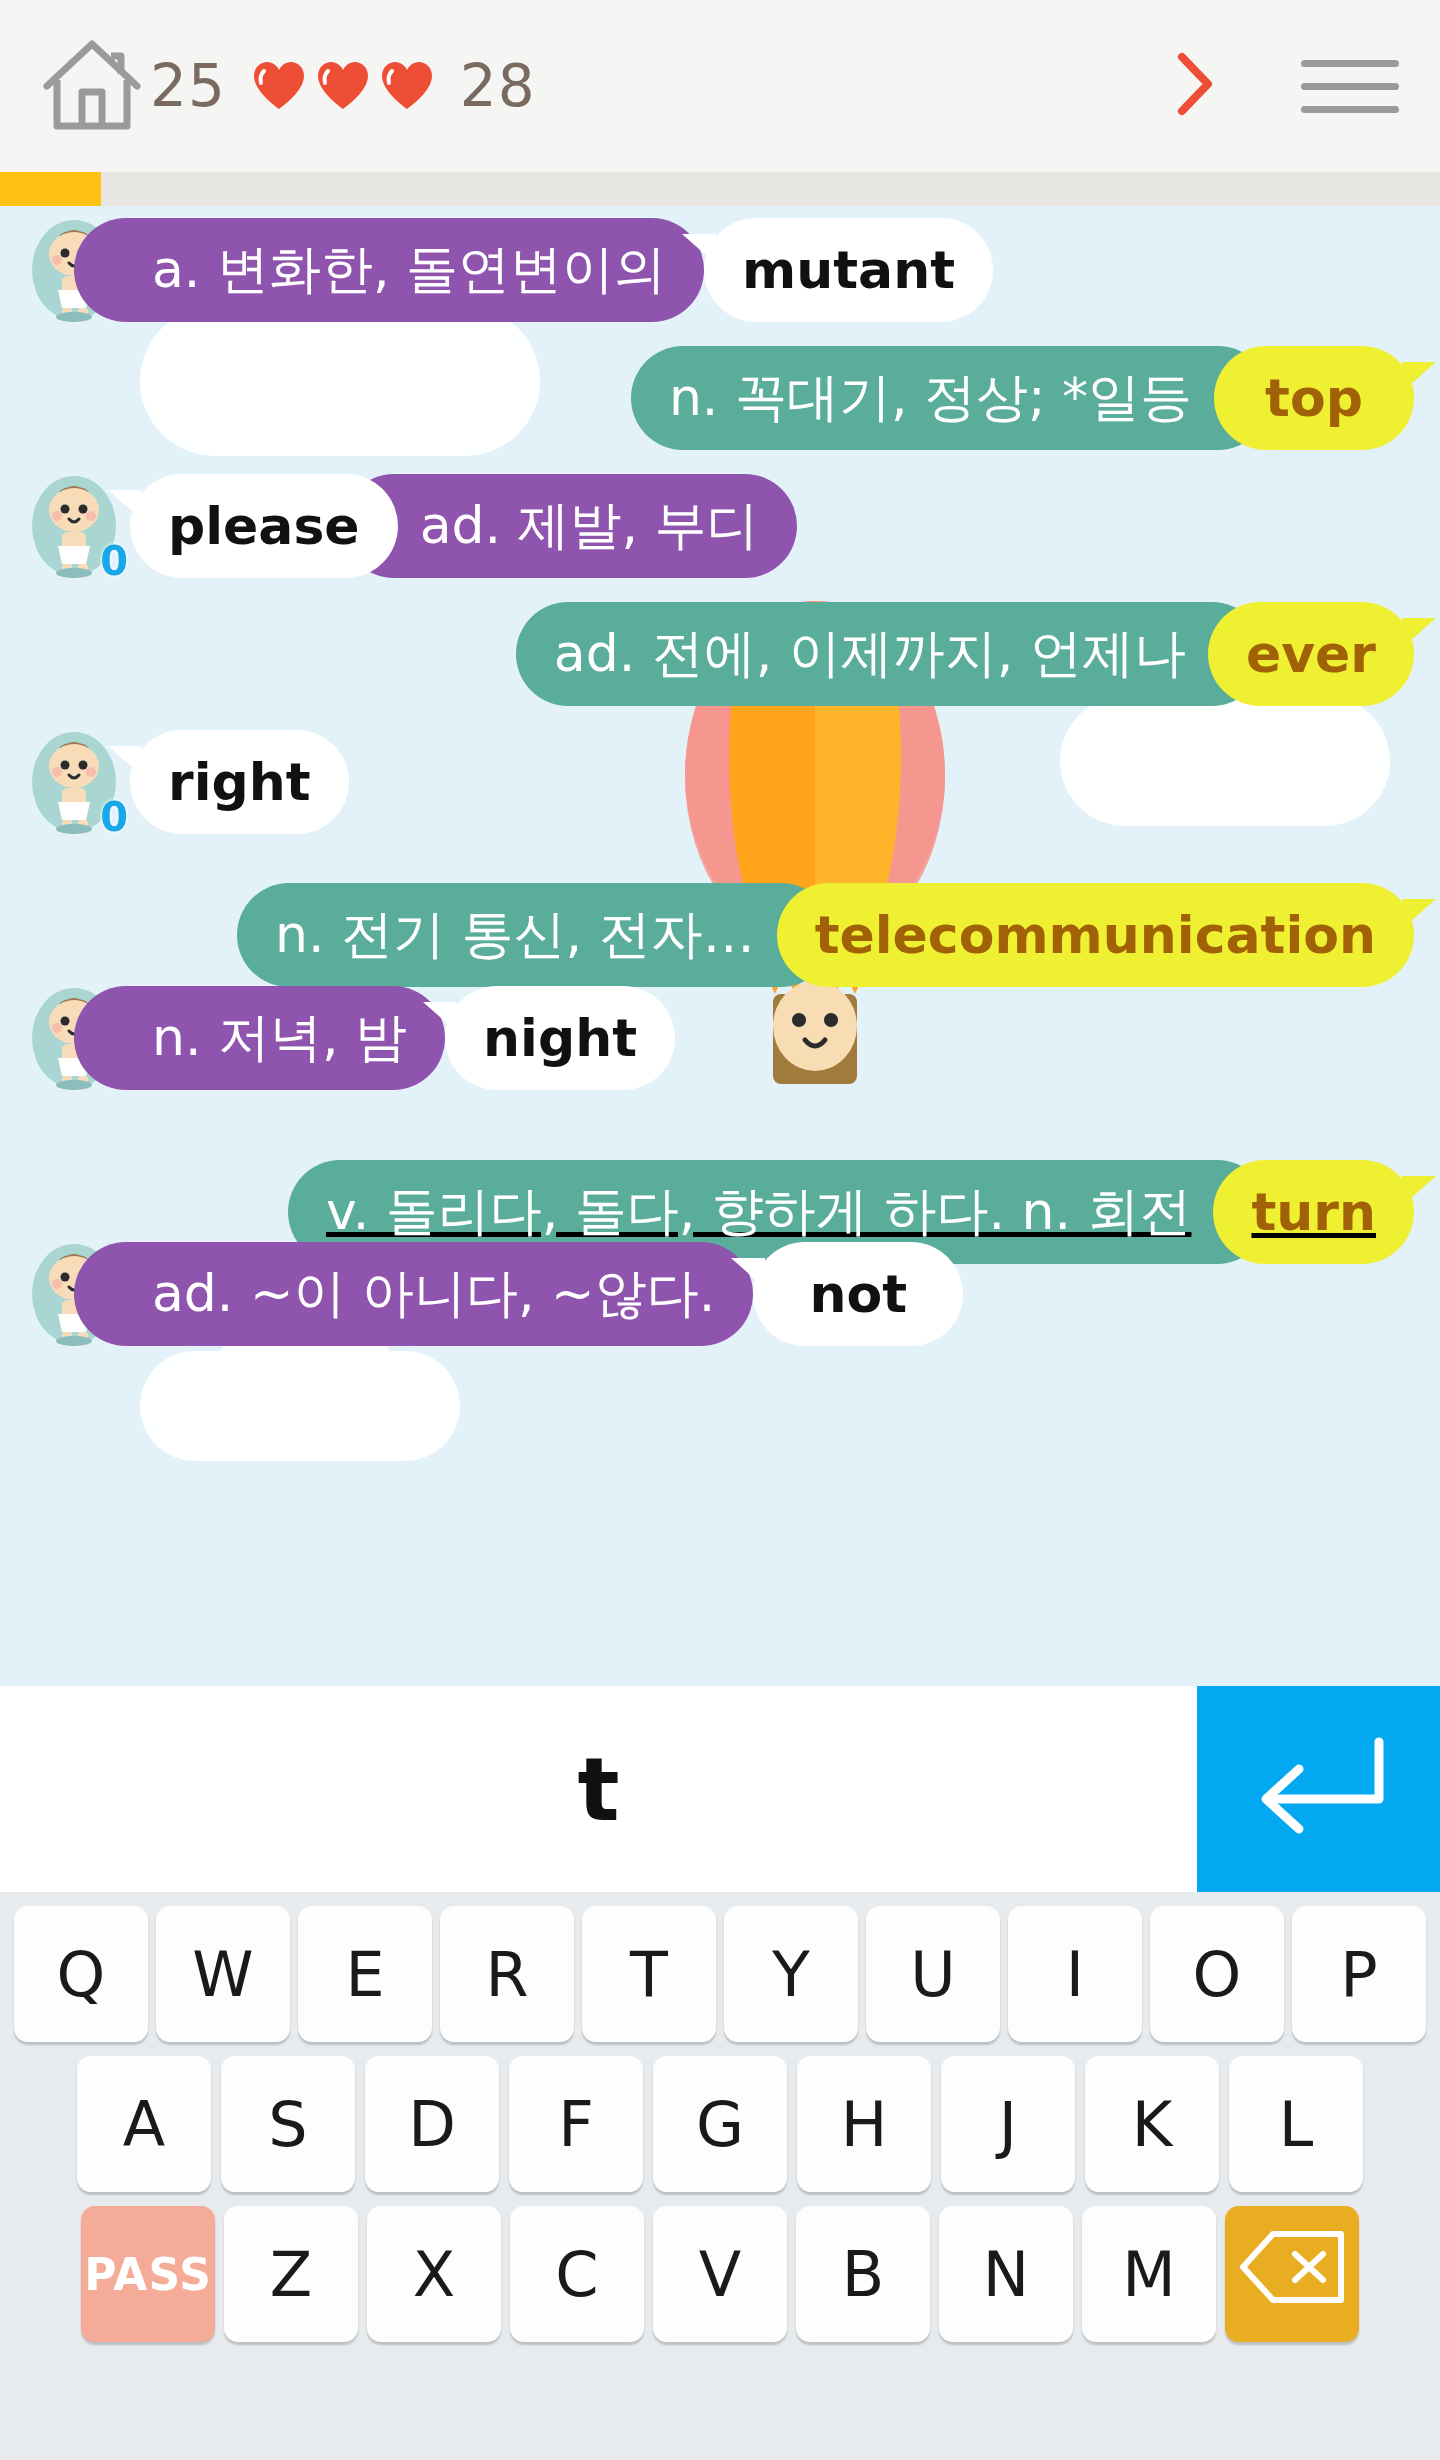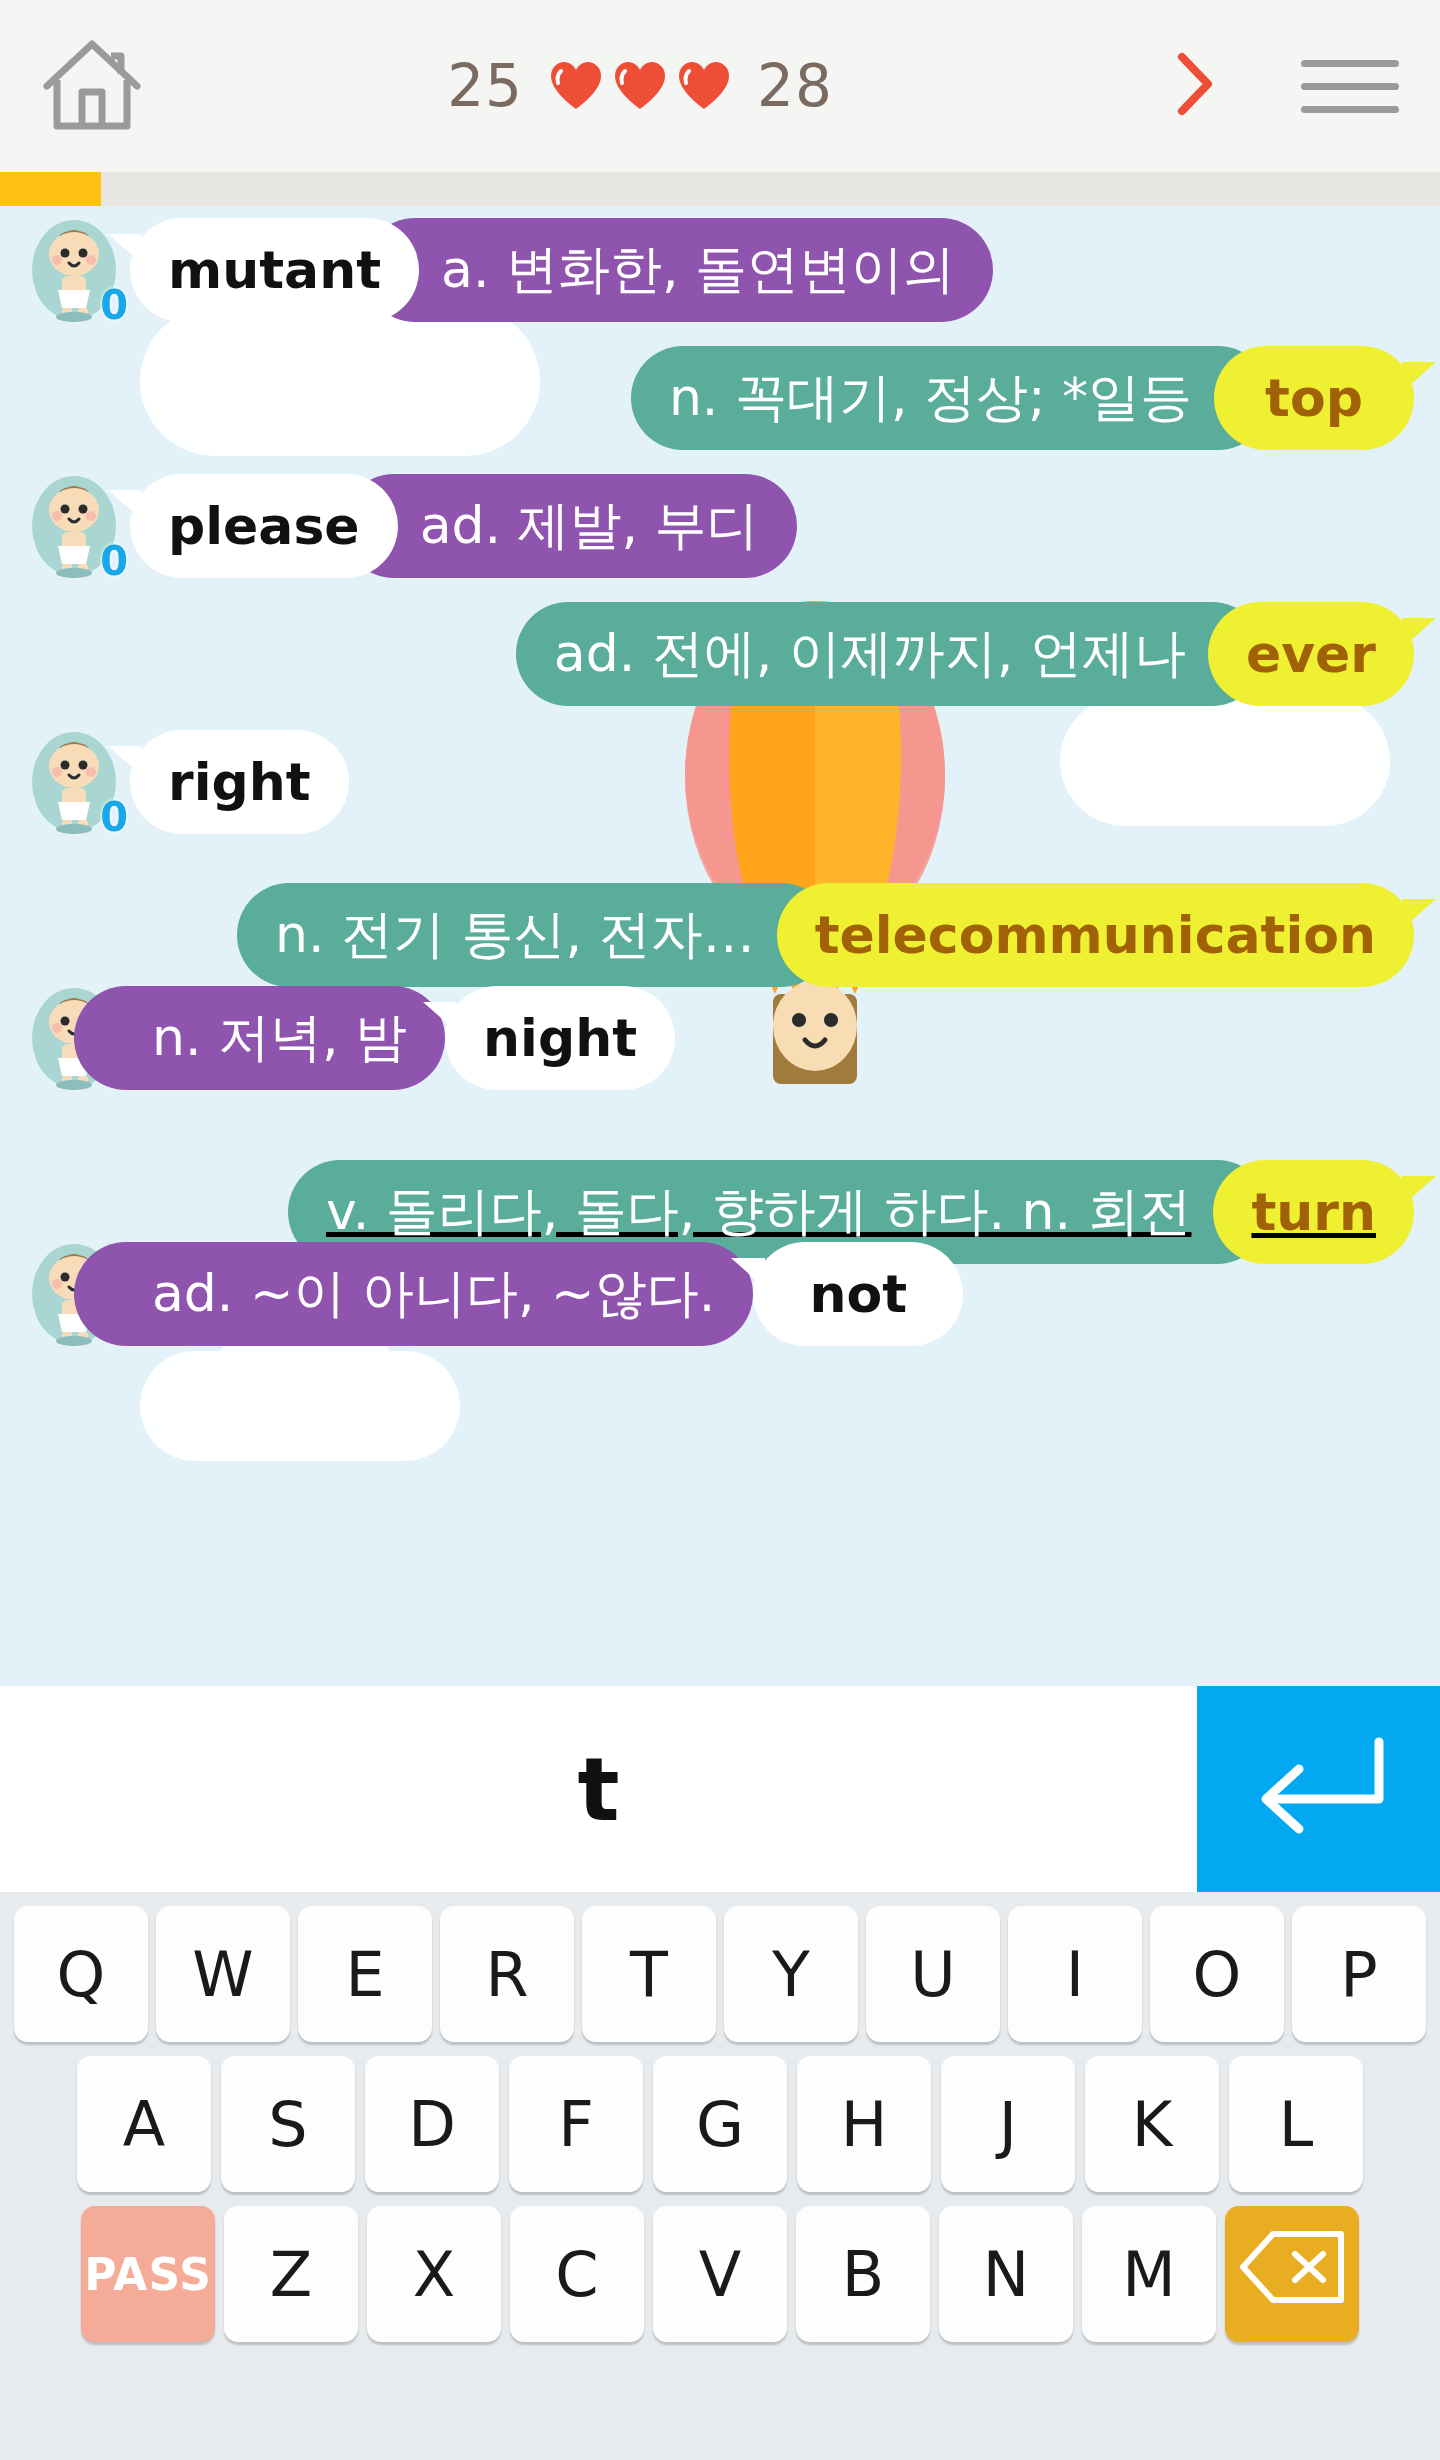--- a/index.html
+++ b/index.html
@@ -17,21 +17,21 @@
     position: absolute; left: 0; top: 0; width: 1440px; height: 172px;
     background: #f5f5f3;
     display: flex; align-items: center;
   }
   .home-btn {
     width: 150px; height: 172px;
     display: flex; align-items: center; justify-content: center;
     padding-left: 34px;
   }
   .header-center {
-    flex: 1; display: flex; align-items: center; justify-content: center;
+    flex: 1; display: flex; align-items: center; justify-content: flex-start;
     gap: 26px;
   }
   .hdr-num {
     font-size: 58px; color: #7a6a60; letter-spacing: 1px;
     font-family: "DejaVu Sans", sans-serif; font-weight: 400;
   }
   .hearts { display: flex; gap: 10px; align-items: center; }
   .heart {
     position: relative; width: 54px; height: 50px;
   }
@@ -269,22 +269,22 @@
               <circle cx="63" cy="42" r="5" fill="#f5b5a8" opacity=".8"></circle>
               <path d="M41 45 Q46 51 51 45" fill="none" stroke="#2b2b2b" stroke-width="3" stroke-linecap="round"></path>
               <rect x="34" y="58" width="24" height="18" rx="5" fill="#f8dcb9"></rect>
               <path d="M30 72 L62 72 L58 90 L34 90 Z" fill="#ffffff"></path>
               <rect x="34" y="90" width="10" height="8" rx="3" fill="#f8dcb9"></rect>
               <rect x="50" y="90" width="10" height="8" rx="3" fill="#f8dcb9"></rect>
               <ellipse cx="46" cy="99" rx="18" ry="5" fill="#8cbcbb"></ellipse>
             </svg>
             <span class="badge">0</span>
           </div>
+          <div class="bubble purple">a. 변화한, 돌연변이의</div>
           <div class="bubble white">mutant</div>
-          <div class="bubble purple">a. 변화한, 돌연변이의</div>
         </div>
       </div>
 
       <div class="row right" style="top:128px;justify-content:flex-end;">
         <div class="bubble teal">n. 꼭대기, 정상; *일등</div>
         <div class="bubble yellow">top</div>
         <div class="tail-spacer"></div>
       </div>
 
       <div class="row left" style="top:256px;">

